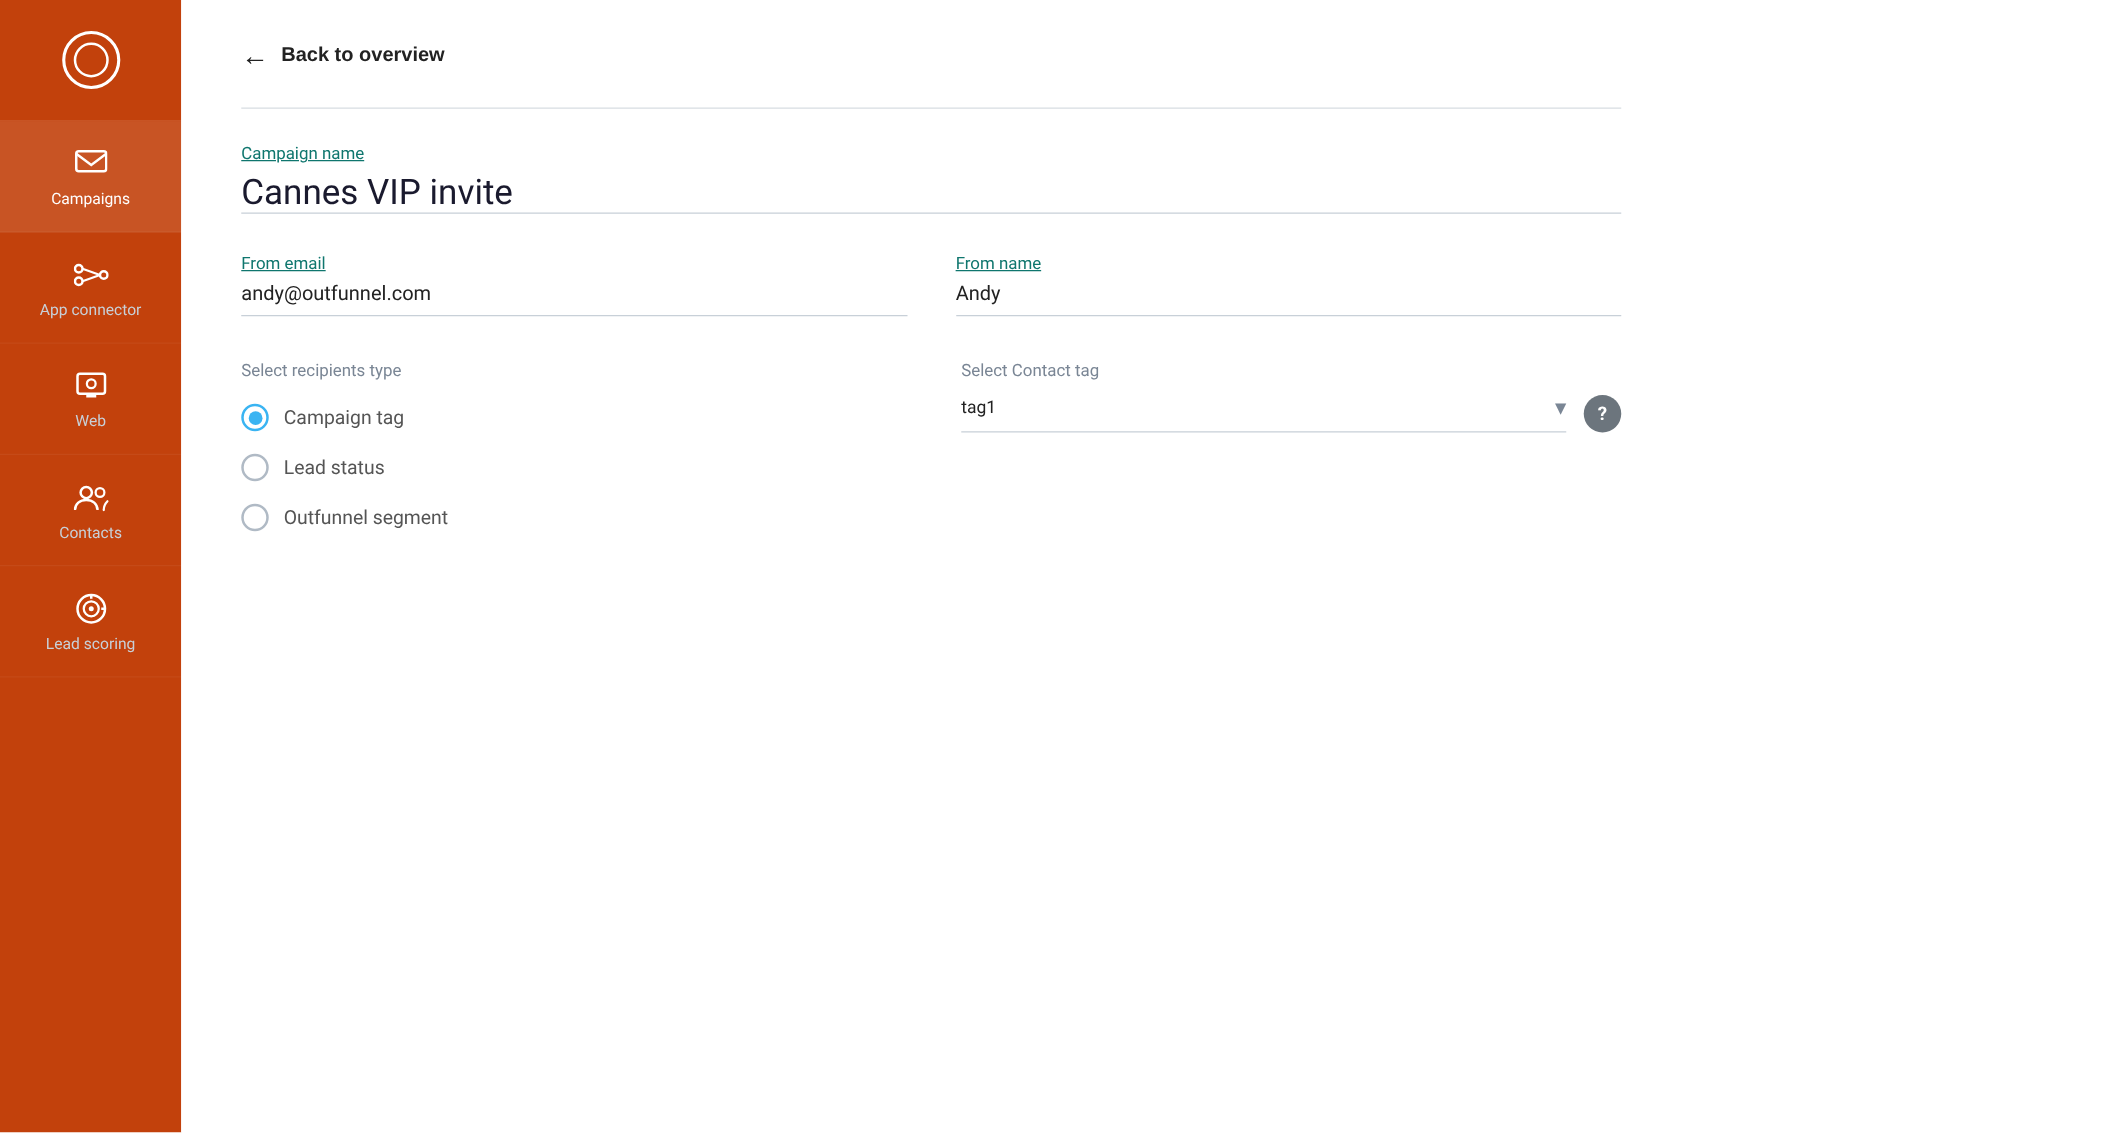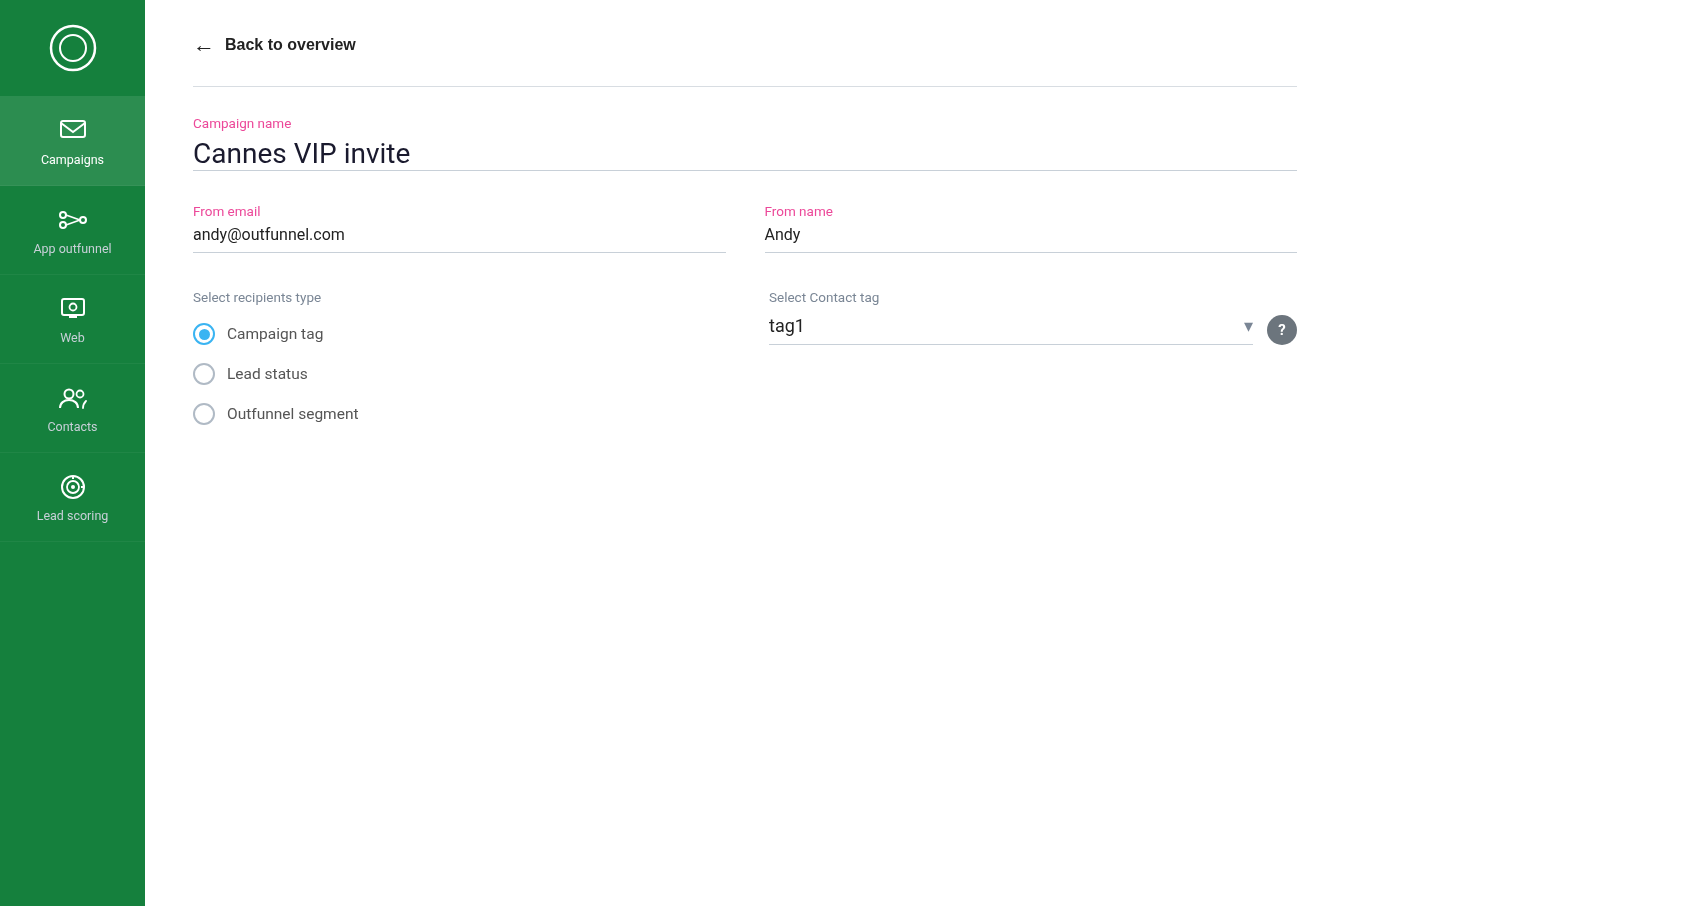--- a/index.html
+++ b/index.html
@@ -2,21 +2,21 @@
 <html><head>
   <meta charset="utf-8">
   <style>
     * { box-sizing: border-box; margin: 0; padding: 0; }
     body { font-family: -apple-system, BlinkMacSystemFont, 'Segoe UI', Roboto, sans-serif; display: flex; height: 906px; width: 1692px; background: #fff; overflow: hidden; }
 
     
     .sidebar {
       width: 145px;
       min-width: 145px;
-      background: #15803d;
+      background: #c2410c;
       display: flex;
       flex-direction: column;
       align-items: center;
       padding-top: 0;
       height: 100%;
     }
     .sidebar-logo {
       width: 100%;
       display: flex;
       align-items: center;
@@ -96,22 +96,23 @@
       border-top: 1px solid #d8dde2;
       margin-bottom: 28px;
     }
 
     
     .form-section {
       margin-bottom: 32px;
     }
     .field-label {
       font-size: 13.5px;
-      color: #ec4899;
+      color: #0f766e;
       margin-bottom: 6px;
+      text-decoration: underline;
     }
     .field-value {
       font-size: 28px;
       font-weight: 400;
       color: #1a1a2e;
       border-bottom: 1.5px solid #c8d0d8;
       display: block;
     }
 
     .two-col {
@@ -192,21 +193,21 @@
     .contact-tag-dropdown {
       flex: 1;
       display: flex;
       align-items: center;
       justify-content: space-between;
       border-bottom: 1.5px solid #c8d0d8;
       padding-bottom: 8px;
       cursor: pointer;
     }
     .contact-tag-value {
-      font-size: 18px;
+      font-size: 14px;
       color: #222;
     }
     .dropdown-arrow {
       color: #7a8695;
       font-size: 18px;
     }
     .help-btn {
       width: 30px;
       height: 30px;
       border-radius: 50%;
@@ -245,21 +246,21 @@
   <div class="sidebar-item">
     <span class="sidebar-icon">
       <svg width="28" height="22" viewBox="0 0 28 22" fill="none">
         <circle cx="4" cy="6" r="3" stroke="white" stroke-width="2" fill="none"></circle>
         <circle cx="4" cy="16" r="3" stroke="white" stroke-width="2" fill="none"></circle>
         <circle cx="24" cy="11" r="3" stroke="white" stroke-width="2" fill="none"></circle>
         <line x1="7" y1="6" x2="21" y2="11" stroke="white" stroke-width="1.8"></line>
         <line x1="7" y1="16" x2="21" y2="11" stroke="white" stroke-width="1.8"></line>
       </svg>
     </span>
-    <span class="sidebar-label">App outfunnel</span>
+    <span class="sidebar-label">App connector</span>
   </div>
 
   <div class="sidebar-item">
     <span class="sidebar-icon">
       <svg width="26" height="24" viewBox="0 0 26 24" fill="none">
         <rect x="2" y="2" width="22" height="16" rx="2" stroke="white" stroke-width="2" fill="none"></rect>
         <circle cx="13" cy="10" r="3.5" stroke="white" stroke-width="1.8" fill="none"></circle>
         <line x1="9" y1="20" x2="17" y2="20" stroke="white" stroke-width="2"></line>
         <line x1="13" y1="18" x2="13" y2="20" stroke="white" stroke-width="2"></line>
       </svg>

